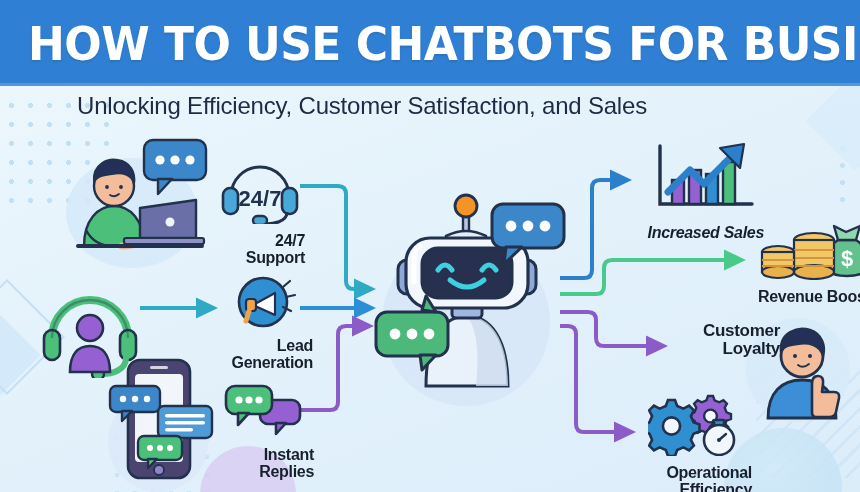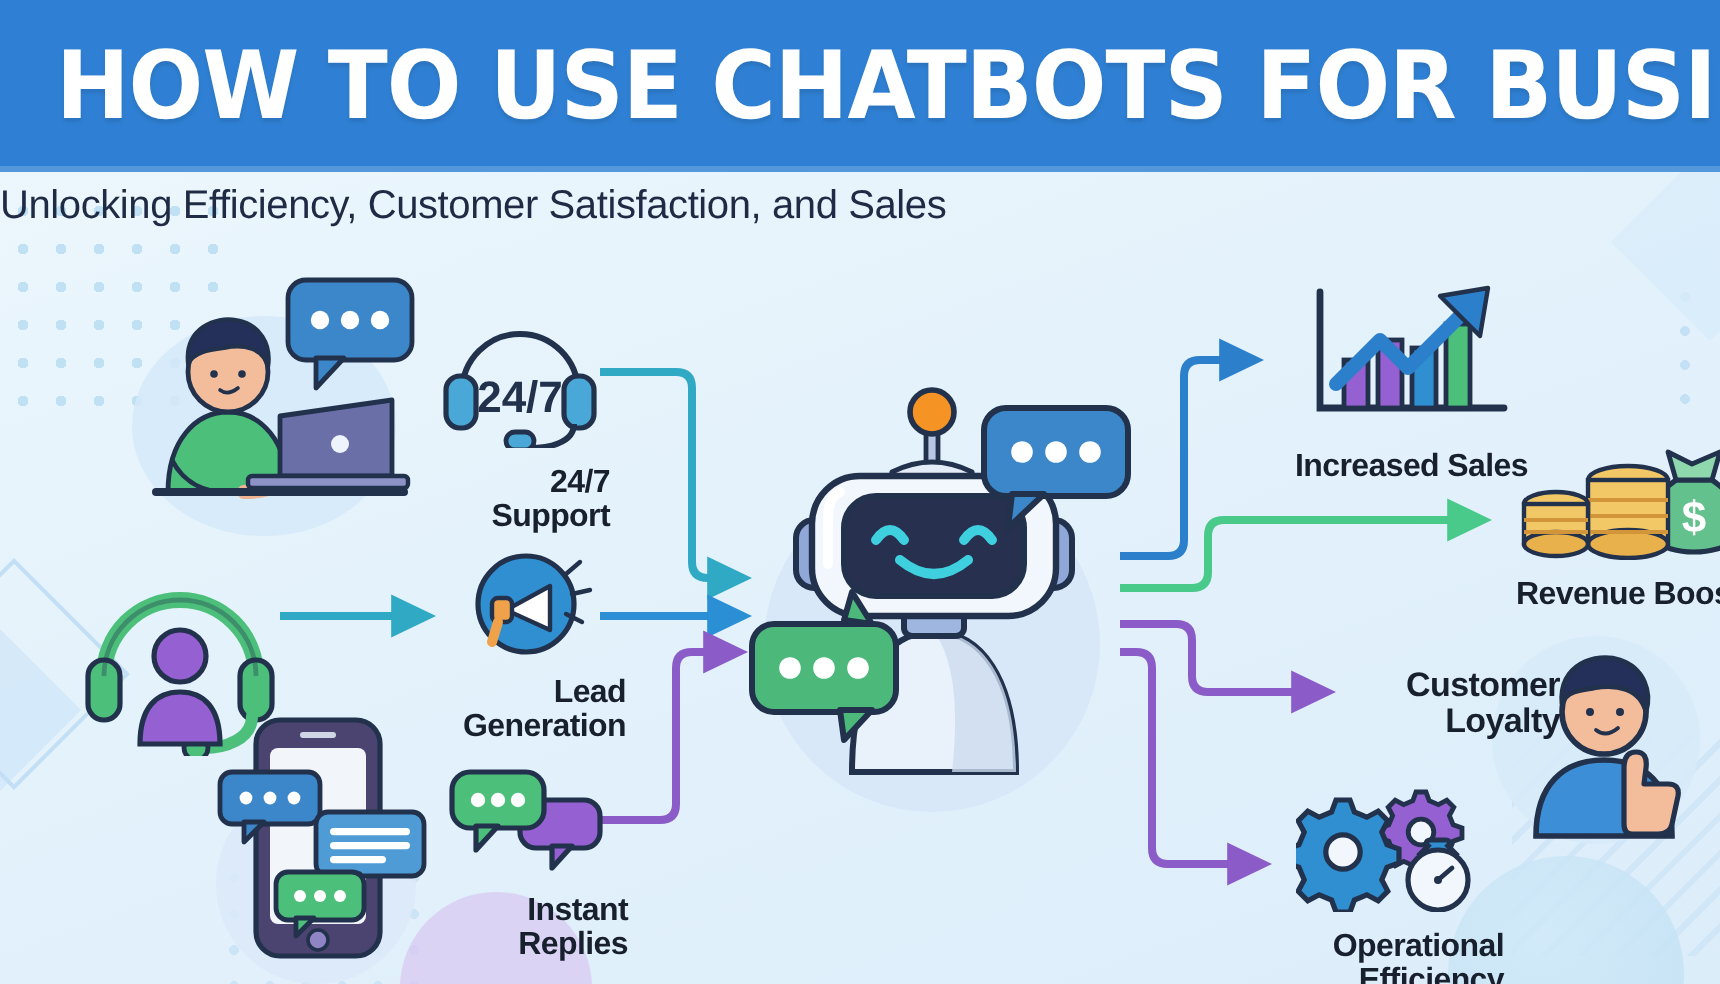--- a/index.html
+++ b/index.html
@@ -30,22 +30,22 @@
     color:#ffffff;
     font-family:"DejaVu Sans Condensed","Liberation Sans",sans-serif;
     font-weight:bold;
     font-size:47px;
     letter-spacing:-0.5px;
     transform:scaleX(1.04);
     transform-origin:left center;
     text-shadow:0 2px 2px rgba(0,0,0,.10);
   }
   .subtitle{
-    position:absolute;top:92px;left:0;width:724px;
-    color:#1f2a44;font-size:20px;font-weight:500;z-index:15;
+    position:absolute;top:92px;left:0;width:724px;text-align:center;
+    color:#1f2a44;font-size:24px;font-weight:500;z-index:15;
     letter-spacing:-0.2px;
   }
 
   
   .deco{position:absolute;z-index:1;pointer-events:none;}
   .dots-tl{left:2px;top:96px;width:120px;height:112px;
     background-image:radial-gradient(#b9dcf3 2.6px,transparent 2.7px);
     background-size:19px 19px;opacity:.85;}
   .dots-bl{left:108px;top:430px;width:110px;height:62px;
     background-image:radial-gradient(#c4e0f4 2.4px,transparent 2.5px);
@@ -278,21 +278,21 @@
     <g>
       <rect x="12" y="122" width="72" height="44" rx="11" fill="#4cb97b" stroke="#22314c" stroke-width="3"></rect>
       <path d="M58,120 L62,106 L72,122 Z" fill="#4cb97b" stroke="#22314c" stroke-width="3" stroke-linejoin="round"></path>
       <path d="M56,165 L58,180 L72,165 Z" fill="#4cb97b" stroke="#22314c" stroke-width="3" stroke-linejoin="round"></path>
       <circle cx="31" cy="144" r="5.4" fill="#fff"></circle>
         <circle cx="48" cy="144" r="5.4" fill="#fff"></circle>
       <circle cx="65" cy="144" r="5.4" fill="#fff"></circle>
     </g>
   </svg>
 
-  <div class="node" style="left:628px;top:140px;width:136px;">
+  <div class="node" style="left:628px;top:140px;width:136px;font-style:italic;">
     <svg width="120" height="76" viewBox="0 0 120 76" style="margin-left:6px;">
       <path d="M16,6 L16,64 L108,64" fill="none" stroke="#22314c" stroke-width="3.4" stroke-linecap="round"></path>
       <rect x="28" y="40" width="12" height="24" fill="#9560d1" stroke="#22314c" stroke-width="2.4"></rect>
       <rect x="45" y="30" width="12" height="34" fill="#9560d1" stroke="#22314c" stroke-width="2.4"></rect>
       <rect x="62" y="34" width="12" height="30" fill="#2f8fd0" stroke="#22314c" stroke-width="2.4"></rect>
       <rect x="79" y="22" width="12" height="42" fill="#4cc07a" stroke="#22314c" stroke-width="2.4"></rect>
       <path d="M24,52 L46,30 L60,44 L92,12" fill="none" stroke="#2b7fcb" stroke-width="7" stroke-linejoin="round" stroke-linecap="round"></path>
       <path d="M76,8 L100,4 L96,28 Z" fill="#2b7fcb" stroke="#22314c" stroke-width="2.2" stroke-linejoin="round"></path>
     </svg>
     <div class="label">Increased Sales</div>
@@ -316,21 +316,21 @@
         <ellipse cx="18" cy="34" rx="16" ry="6" fill="#f2c867"></ellipse>
         <rect x="2" y="34" width="32" height="20" fill="#f2c867"></rect>
         <ellipse cx="18" cy="54" rx="16" ry="6" fill="#e8b14c"></ellipse>
         <path d="M2,42 H34 M2,48 H34" fill="none" stroke="#d2953a" stroke-width="2"></path>
       </g>
     </svg>
     <div class="label" style="text-align:left;margin-left:6px;white-space:nowrap;">Revenue Boost</div>
   </div>
 
   <div class="node" style="left:672px;top:322px;width:108px;">
-    <div class="label" style="margin-top:12px;font-size:17px;">Customer
+    <div class="label" style="margin-top:0;font-size:17px;">Customer
 Loyalty</div>
   </div>
   <svg class="illus" style="right:6px;top:318px;z-index:7;" width="104" height="104" viewBox="0 0 104 104">
     <path d="M18,100 C18,74 32,62 52,62 C72,62 86,74 86,100 Z" fill="#3c8fd6" stroke="#22314c" stroke-width="2.8"></path>
     <circle cx="52" cy="38" r="21" fill="#f3bd9c" stroke="#22314c" stroke-width="2.8"></circle>
     <path d="M31,34 C29,14 48,8 60,12 C72,16 76,28 73,38 C70,26 58,24 47,26 C39,27 33,28 31,34 Z" fill="#24305a" stroke="#22314c" stroke-width="2.4"></path>
     <circle cx="45" cy="38" r="2" fill="#22314c"></circle>
       <circle cx="60" cy="38" r="2" fill="#22314c"></circle>
     <path d="M48,47 Q53,51 59,46" fill="none" stroke="#22314c" stroke-width="1.9" stroke-linecap="round"></path>
 

